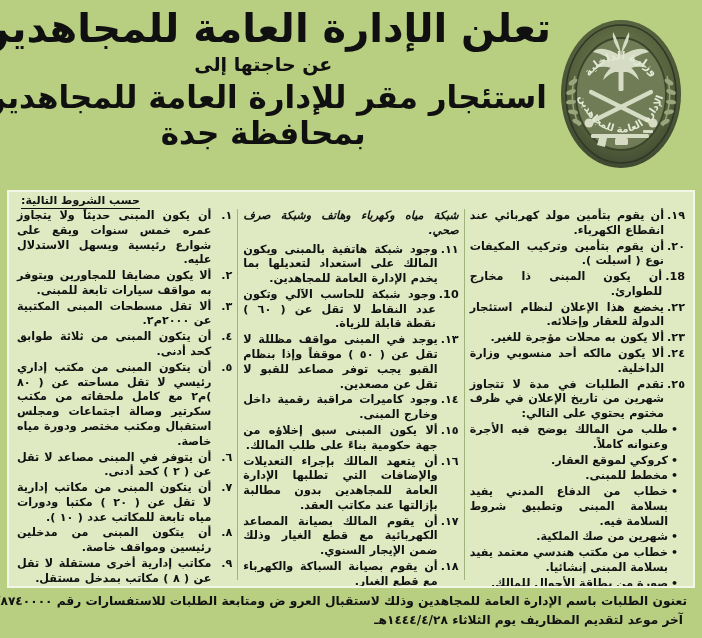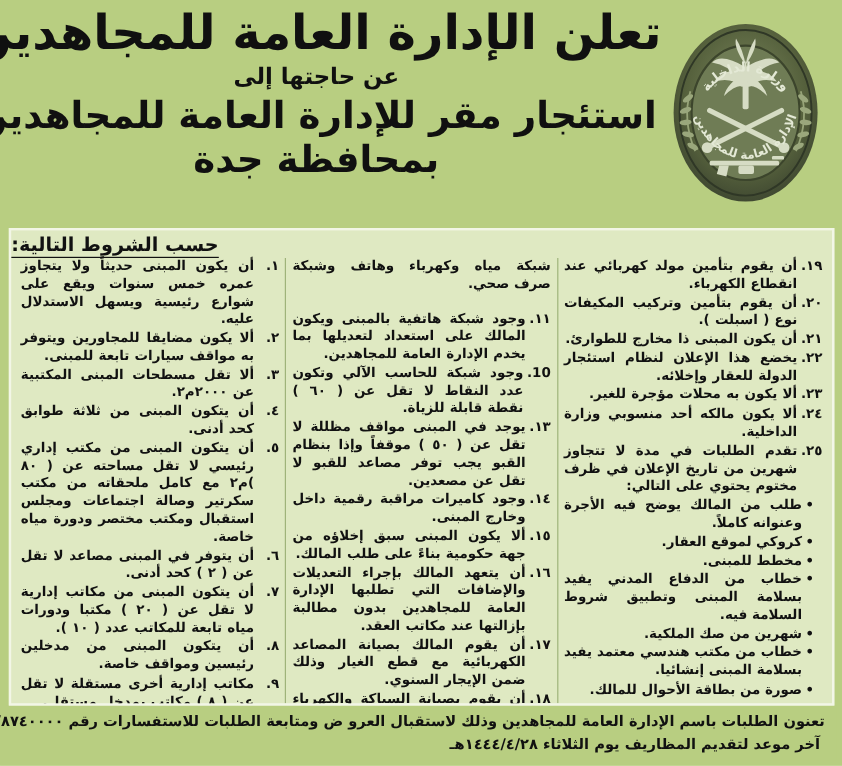--- a/index.html
+++ b/index.html
@@ -94,25 +94,25 @@
   .body-panel {
     flex: 1 1 auto;
     background: #dfe9c2;
     border: 2px solid #f2f6e6;
     margin: 0 2px;
     position: relative;
     overflow: hidden;
   }
 
   .conditions-title {
-    font-size: 16px;
+    font-size: 11px;
     font-weight: bold;
     color: #111;
     text-align: left;
-    padding: 2px 6px 1px 0;
+    padding: 2px 6px 1px 12px;
     margin-right: 8px;
     display: block;
   }
   .conditions-title span {
     border-bottom: 1.4px solid #111;
     padding-bottom: 1px;
   }
 
   .columns {
     display: flex;
@@ -165,22 +165,23 @@
   }
 
   
   .cont {
     font-size: 11.2px;
     font-weight: bold;
     color: #111;
     line-height: 1.32;
     text-align: justify;
     text-align-last: right;
-    margin-bottom: 14px;
+    margin-bottom: 4px;
     padding-right: 0px;
+    font-style: italic;
   }
 
   
   ul.bullets {
     list-style: none;
     margin-top: 1px;
   }
   ul.bullets li {
     display: flex;
     flex-direction: row;
@@ -337,21 +338,21 @@
         <ol class="items">
           <li>
               <span class="num">١٩.</span>
               <span class="txt">أن يقوم بتأمين مولد كهربائي عند انقطاع الكهرباء.</span>
             </li>
           <li>
               <span class="num">٢٠.</span>
               <span class="txt">أن يقوم بتأمين وتركيب المكيفات نوع ( اسبلت ).</span>
             </li>
           <li>
-              <span class="num">٢١.</span>
+              <span class="num">18.</span>
               <span class="txt">أن يكون المبنى ذا مخارج للطوارئ.</span>
             </li>
           <li>
               <span class="num">٢٢.</span>
               <span class="txt">يخضع هذا الإعلان لنظام استئجار الدولة للعقار وإخلائه.</span>
             </li>
           <li>
               <span class="num">٢٣.</span>
               <span class="txt">ألا يكون به محلات مؤجرة للغير.</span>
             </li>

